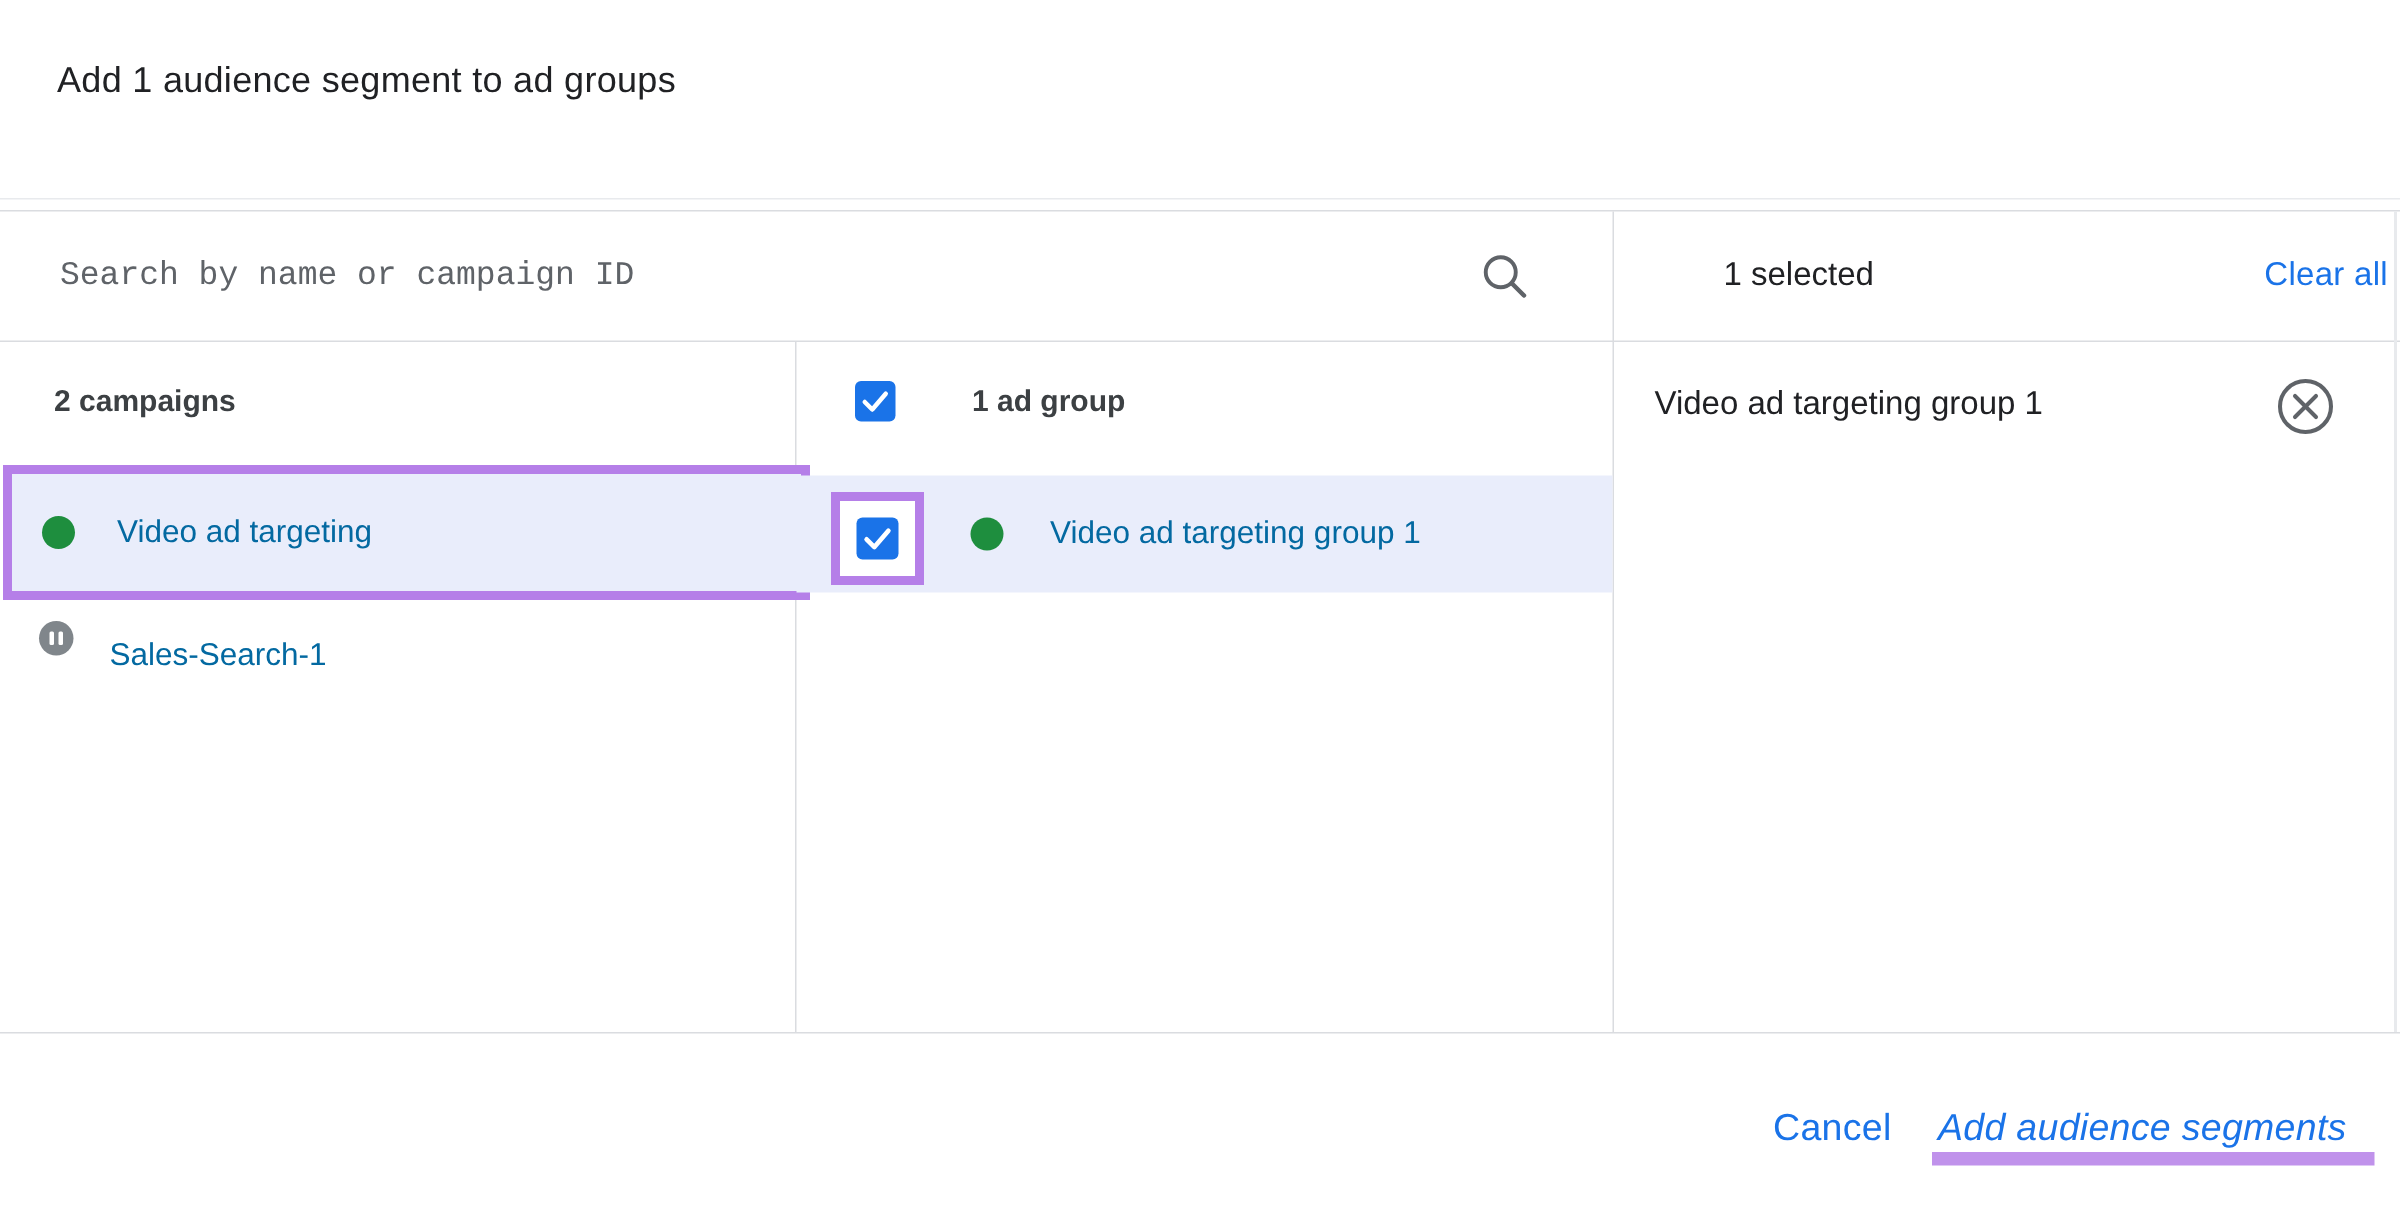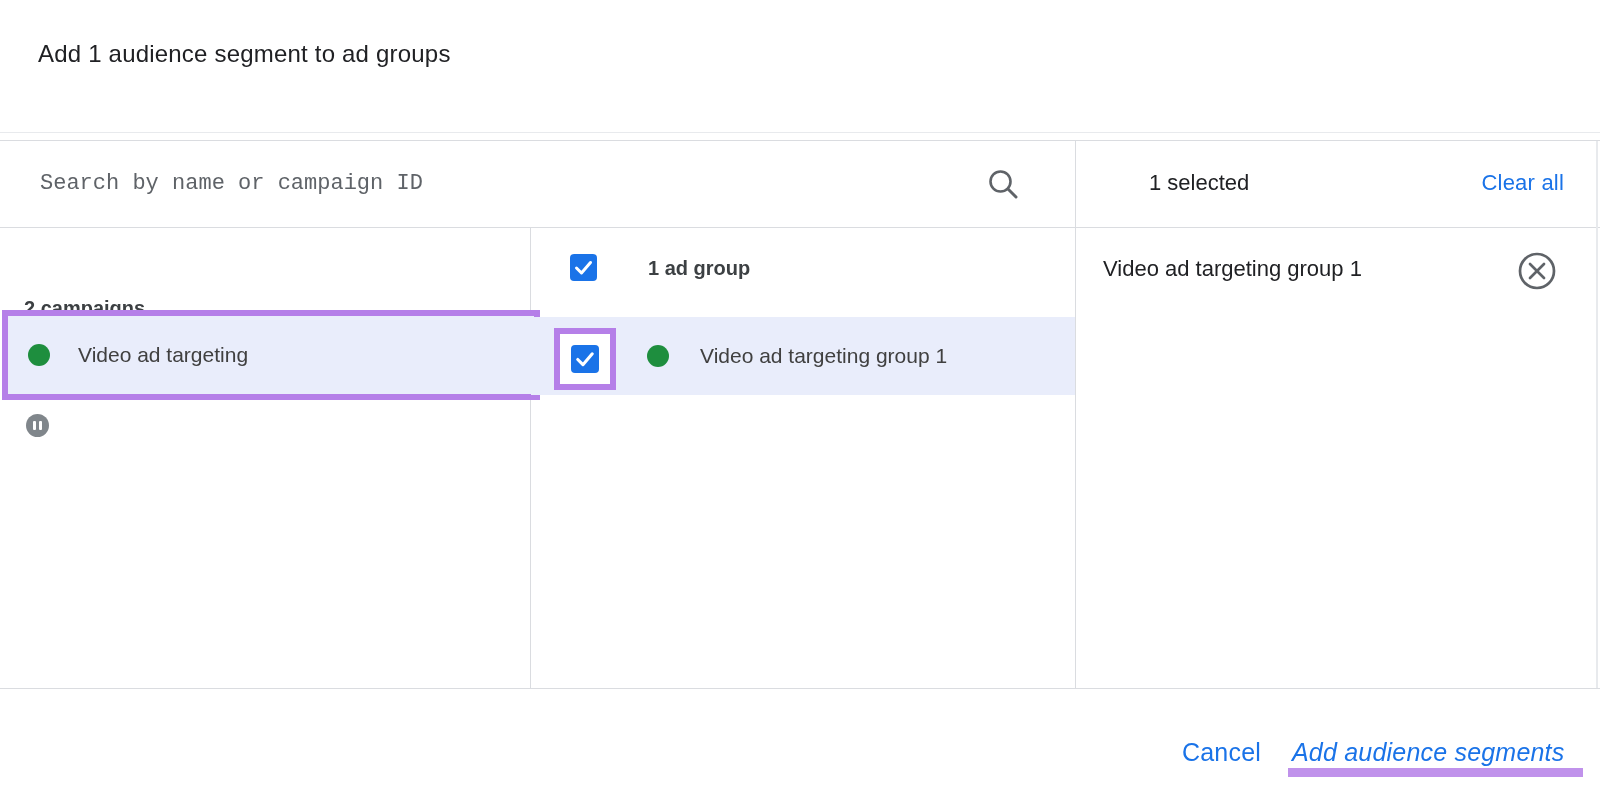--- a/index.html
+++ b/index.html
@@ -42,36 +42,36 @@
   .search-input{
     left:38px;top:158px;width:880px;height:50px;border:none;outline:none;
     font-size:22px;color:#3c4043;background:transparent;
     font-family:Liberation Mono, monospace;
   }
   .search-input::placeholder{color:#5f6368;opacity:1;}
   .search-icon{left:986px;top:167px;width:34px;height:34px;}
 
   
   .col-header{font-size:20px;font-weight:700;color:#3c4043;}
-  .campaigns-header{left:24px;top:257px;margin-top:40px;}
+  .campaigns-header{left:36px;top:257px;}
   .adgroups-header{left:648px;top:257px;}
 
   
   .annotation-box{border:6px solid var(--annotation-purple);}
   .campaign-annotation{left:2px;top:310px;width:538px;height:90px;}
   .campaign-annotation .row-inner{
     width:526px;height:78px;background:var(--selected-row-bg);position:relative;
   }
   .checkbox-annotation{
     left:554px;top:328px;width:62px;height:62px;background:#ffffff;
     display:flex;align-items:center;justify-content:center;
   }
 
   
-  .row-label{font-size:21px;color:#404040;white-space:nowrap;}
+  .row-label{font-size:21px;color:#0369a1;white-space:nowrap;}
   .dot{width:22px;height:22px;border-radius:50%;background:var(--status-green);}
   .campaign-annotation .dot{position:absolute;left:20px;top:28px;}
   .campaign-annotation .row-label{position:absolute;left:70px;top:0;line-height:78px;}
 
   .campaign-row-2{left:3px;top:402px;width:520px;height:70px;}
   .pause-icon{
     position:absolute;left:23px;top:12px;width:23px;height:23px;border-radius:50%;
     background:var(--paused-gray);display:flex;align-items:center;justify-content:center;gap:3px;
   }
   .pause-icon .bar{width:3px;height:9px;background:#ffffff;border-radius:1px;}
@@ -87,21 +87,21 @@
   .checkbox{
     width:27px;height:27px;border-radius:4px;background:var(--accent-blue);
     display:flex;align-items:center;justify-content:center;cursor:pointer;
   }
   .checkbox svg{width:100%;height:100%;display:block;}
   .header-checkbox{left:570px;top:254px;}
   .checkbox-annotation .checkbox{width:28px;height:28px;}
 
   
   .selected-count{left:1103px;top:170px;font-size:22px;color:#202124;margin-left:46px;}
-  .clear-all{right:36px;top:170px;font-size:22px;font-weight:500;color:var(--accent-blue);cursor:pointer;letter-spacing:0.2px;text-align:right;}
+  .clear-all{right:8px;top:170px;font-size:22px;font-weight:500;color:var(--accent-blue);cursor:pointer;letter-spacing:0.2px;text-align:right;}
   .selected-item-label{left:1103px;top:256px;font-size:22px;color:#202124;}
   .remove-icon{left:1516px;top:250px;width:42px;height:42px;cursor:pointer;}
 
   
   .footer-link{font-size:25px;font-weight:500;color:var(--accent-blue);cursor:pointer;letter-spacing:0.2px;white-space:nowrap;text-align:right;}
   .cancel-btn{left:1182px;top:738px;}
   .submit-btn{left:1292px;top:738px;font-style:italic;}
   .submit-underline{left:1288px;top:768px;width:295px;height:9px;background:var(--annotation-purple);opacity:0.85;}
 </style>
 </head>
@@ -131,20 +131,21 @@
     <span class="dot"></span>
     <span class="row-label">Video ad targeting</span>
   </div>
 </div>
 
 <div class="abs campaign-row-2">
   <span class="pause-icon">
     <span class="bar"></span>
       <span class="bar"></span>
   </span>
+  <span class="row-label">Sales-Search-1</span>
 </div>
 
 <div class="abs checkbox header-checkbox">
   <svg viewBox="0 0 27 27">
     <polyline points="6.5,14 11.5,19 20.5,8.5" fill="none" stroke="#ffffff" stroke-width="3" stroke-linecap="round" stroke-linejoin="round"></polyline>
   </svg>
 </div>
 <div class="abs col-header adgroups-header">1 ad group</div>
 
 <div class="abs adgroup-row">

